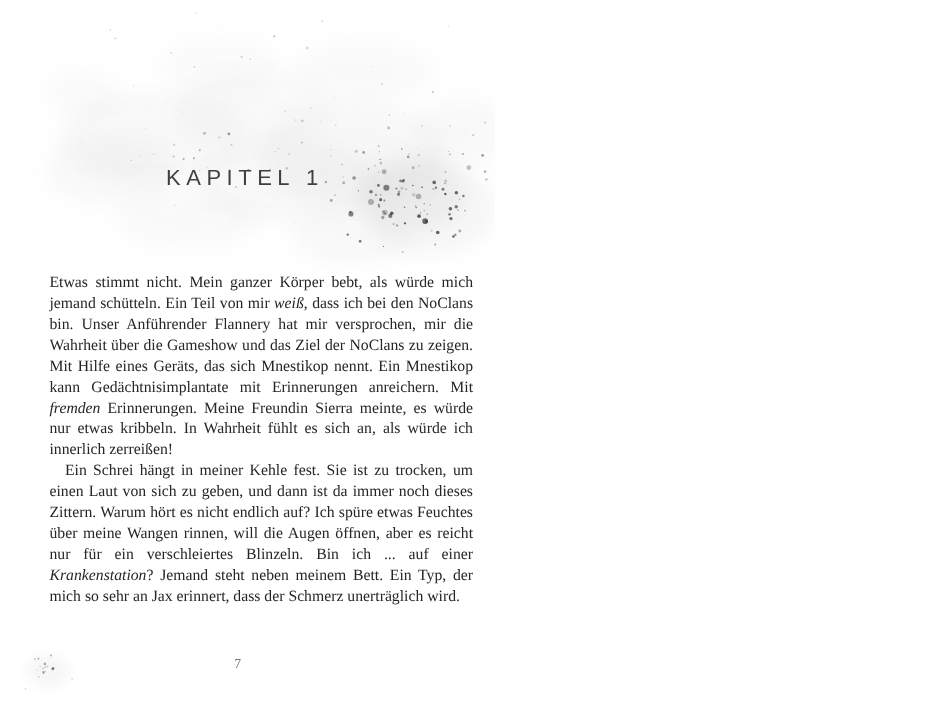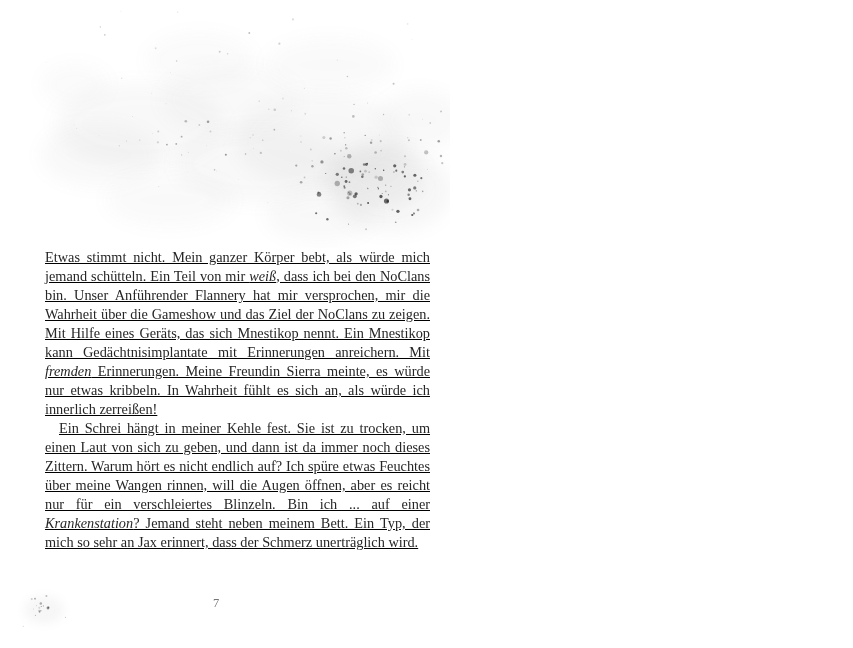--- a/index.html
+++ b/index.html
@@ -22,21 +22,21 @@
   #splatter-corner{position:absolute;left:8px;top:582px;width:85px;height:62px;pointer-events:none;}
 
   .chapter-heading{
     position:absolute;left:151px;top:151px;margin:0;
     font-family:"Liberation Sans", sans-serif;
     font-weight:300;font-size:20px;line-height:22px;
     letter-spacing:5px;color:var(--heading);
     white-space:nowrap;
   }
 
-  .text-block{position:absolute;text-decoration:underline;}
+  .text-block{position:absolute;}
   .text-left{left:45px;top:248px;width:385px;}
 
   p.body-para{
     margin:0;color:var(--text);
     text-align:justify;
     hyphens:auto;-webkit-hyphens:auto;
   }
   .text-left p.body-para{font-size:14.3px;line-height:19px;}
   p.indent{text-indent:14px;}
   .flip{font-style:italic;}
@@ -244,20 +244,21 @@
         <circle cx="157.70468729548156" cy="12.027595169842243" r="0.620998859219253" fill="#444" opacity="0.18773164629004896"></circle>
         <circle cx="372.46712376736104" cy="209.67947564646602" r="1.0433556001633406" fill="#444" opacity="0.2162055476754904"></circle>
         <circle cx="262.95578524284065" cy="98.46003447473049" r="0.9328954912722112" fill="#444" opacity="0.12968484629876914"></circle>
         <circle cx="186.75543887354434" cy="145.8638903889805" r="0.3470306614413857" fill="#444" opacity="0.2687548525631428"></circle>
         <circle cx="268.64657505229115" cy="151.14984705112875" r="0.4724627543240786" fill="#444" opacity="0.07398165163584054"></circle>
         <circle cx="112.37168031185865" cy="116.5538725592196" r="0.4123675229027867" fill="#444" opacity="0.29983220223337415"></circle>
         <circle cx="259.30850839428604" cy="70.12496547400951" r="0.34974621906876563" fill="#444" opacity="0.09945679668337107"></circle>
         <circle cx="84.78296925127506" cy="34.86311220563948" r="0.8762713054195046" fill="#444" opacity="0.2761381771508604"></circle>
         <circle cx="391.9250915404409" cy="39.34021223708987" r="0.3978452976793051" fill="#444" opacity="0.19494403769262136"></circle>
       </svg>
+    <h1 class="chapter-heading">KAPITEL 1</h1>
     <div class="text-block text-left">
         <p class="body-para"><span>Etwas stimmt nicht. Mein ganzer Körper bebt, als würde mich jemand schütteln. Ein Teil von mir </span><span class="flip">weiß</span><span>, dass ich bei den NoClans bin. Unser Anführender Flannery hat mir versprochen, mir die Wahrheit über die Gameshow und das Ziel der NoClans zu zeigen. Mit Hilfe eines Geräts, das sich Mnestikop nennt. Ein Mnestikop kann Gedächtnisimplantate mit Erinnerungen anreichern. Mit </span><span class="flip">fremden</span><span> Erinnerungen. Meine Freundin Sierra meinte, es würde nur etwas kribbeln. In Wahrheit fühlt es sich an, als würde ich innerlich zerreißen!</span></p>
         <p class="body-para indent"><span>Ein Schrei hängt in meiner Kehle fest. Sie ist zu trocken, um einen Laut von sich zu geben, und dann ist da immer noch dieses Zittern. Warum hört es nicht endlich auf? Ich spüre etwas Feuchtes über meine Wangen rinnen, will die Augen öffnen, aber es reicht nur für ein verschleiertes Blinzeln. Bin ich ... auf einer </span><span class="flip">Krankenstation</span><span>? Jemand steht neben meinem Bett. Ein Typ, der mich so sehr an Jax erinnert, dass der Schmerz unerträglich wird.</span></p>
       </div>
     <div class="page-number pn-left">7</div>
     <svg id="splatter-corner" viewBox="0 0 85 62">
         <filter id="b5" x="-60%" y="-60%" width="220%" height="220%">
           <feGaussianBlur stdDeviation="5"></feGaussianBlur>
         </filter>
         <ellipse cx="36" cy="28" rx="20" ry="14" fill="#8a8a8a" opacity="0.07" filter="url(#b5)"></ellipse>

